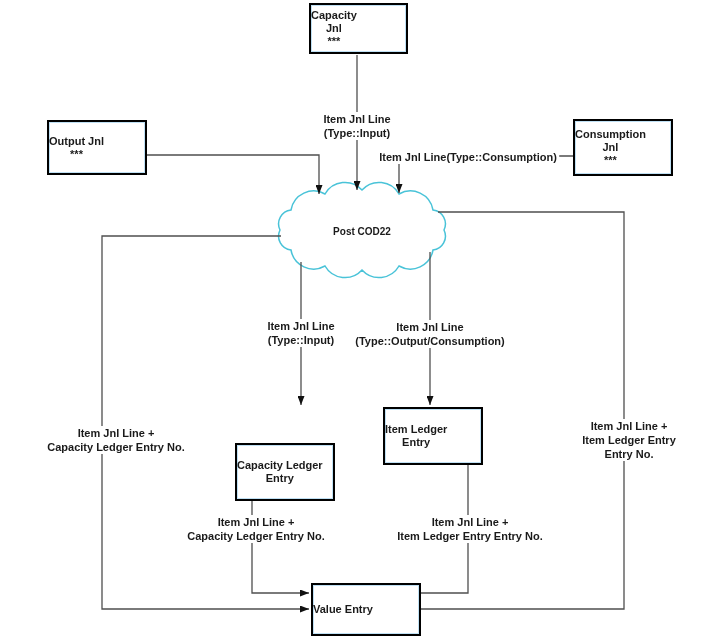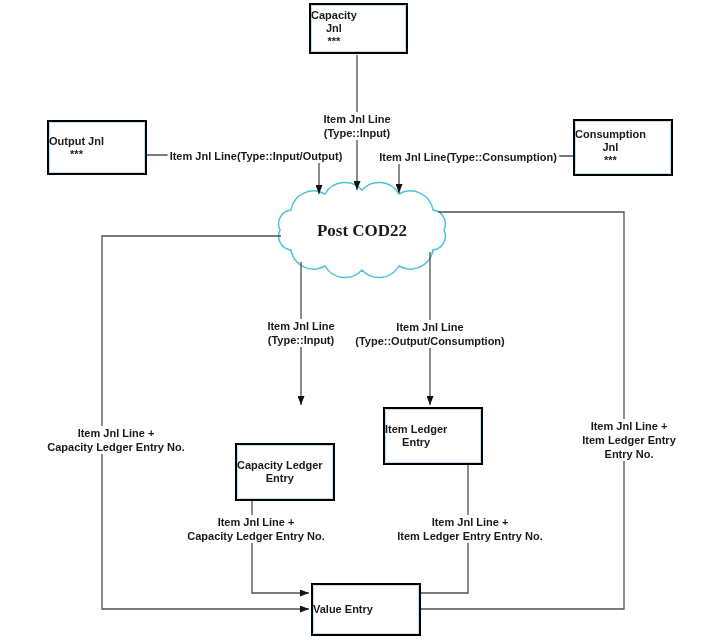--- a/index.html
+++ b/index.html
@@ -16,21 +16,21 @@
     line-height:13px;white-space:pre-line;
   }
   .edge-label{
     position:absolute;transform:translate(-50%,-50%);
     background:#ffffff;padding:0 2px;
     font-size:11px;font-weight:bold;color:#1a1a1a;text-align:center;
     line-height:14px;white-space:pre-line;
   }
   .cloud-label{
     position:absolute;transform:translate(-50%,-50%);
-    font-size:17px;font-weight:bold;color:#1a1a1a;white-space:nowrap;font-family:Liberation Serif, serif;
+    font-size:10px;font-weight:bold;color:#1a1a1a;white-space:nowrap;
   }
   
   #n-capacity-jnl      {left:309px;top:3px;  width:99px; height:51px;}
   #n-output-jnl        {left:47px; top:120px;width:100px;height:55px;}
   #n-consumption-jnl   {left:573px;top:119px;width:100px;height:57px;}
   #n-capacity-ledger   {left:235px;top:407px;width:100px;height:58px;margin-top:36px;}
   #n-item-ledger       {left:383px;top:407px;width:100px;height:58px;}
   #n-value-entry       {left:311px;top:583px;width:110px; height:53px;}
   
   #l-cap-cloud   {left:357px;top:126px;}
@@ -103,21 +103,20 @@
 Entry</span>
   </div>
   <div class="node" id="n-value-entry">
     <span>Value Entry</span>
   </div>
 
   <div class="cloud-label" id="l-cloud">Post COD22</div>
 
   <div class="edge-label" id="l-cap-cloud">Item Jnl Line
 (Type::Input)</div>
-  <div class="edge-label" id="l-out-cloud">Item Jnl Line(Type::Input/Output)</div>
   <div class="edge-label" id="l-cons-cloud">Item Jnl Line(Type::Consumption)</div>
   <div class="edge-label" id="l-cloud-capl">Item Jnl Line
 (Type::Input)</div>
   <div class="edge-label" id="l-cloud-iteml">Item Jnl Line
 (Type::Output/Consumption)</div>
   <div class="edge-label" id="l-outer-left">Item Jnl Line +
 Capacity Ledger Entry No.</div>
   <div class="edge-label" id="l-outer-right">Item Jnl Line +
 Item Ledger Entry Entry No.</div>
   <div class="edge-label" id="l-capl-value">Item Jnl Line +

